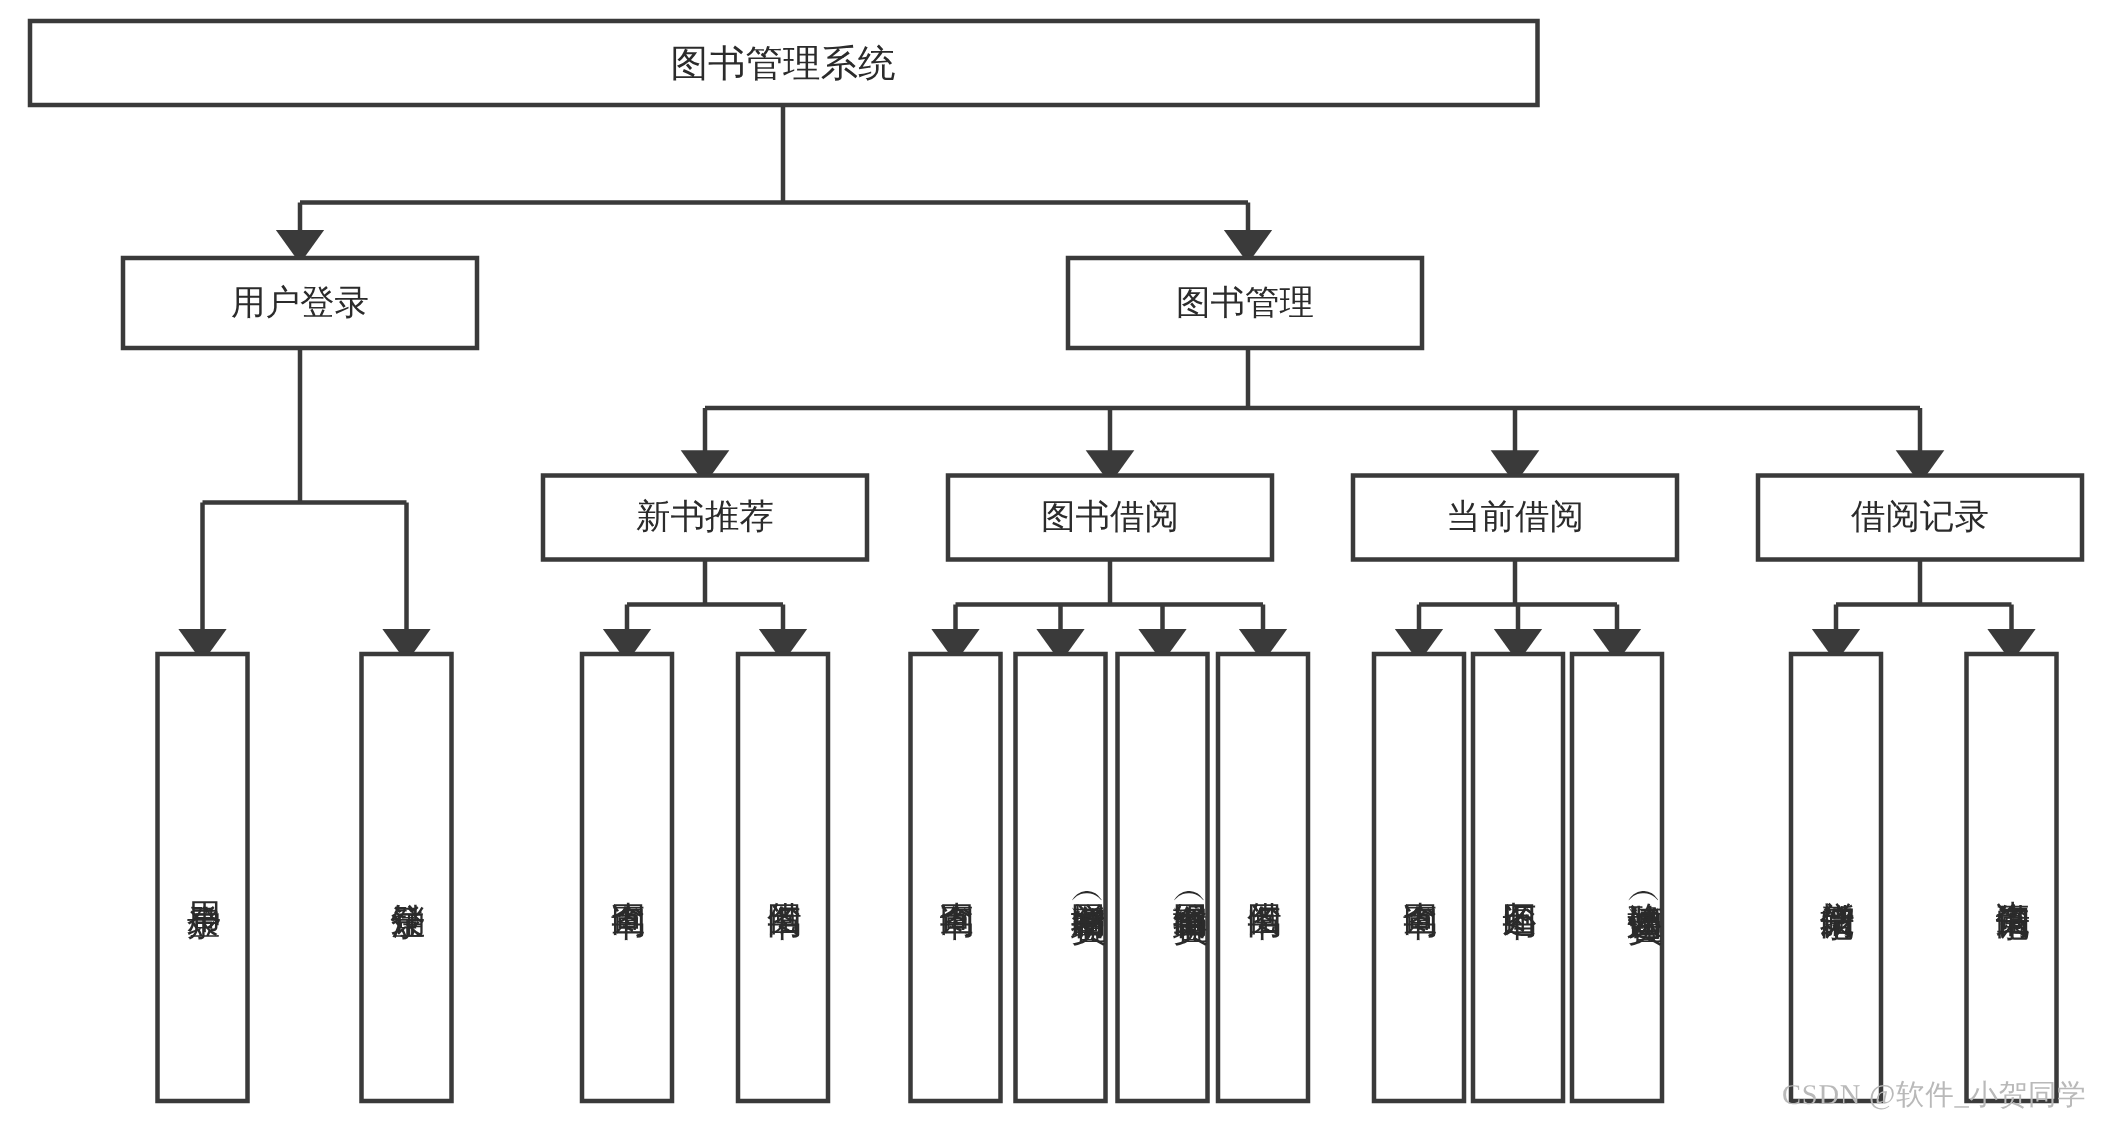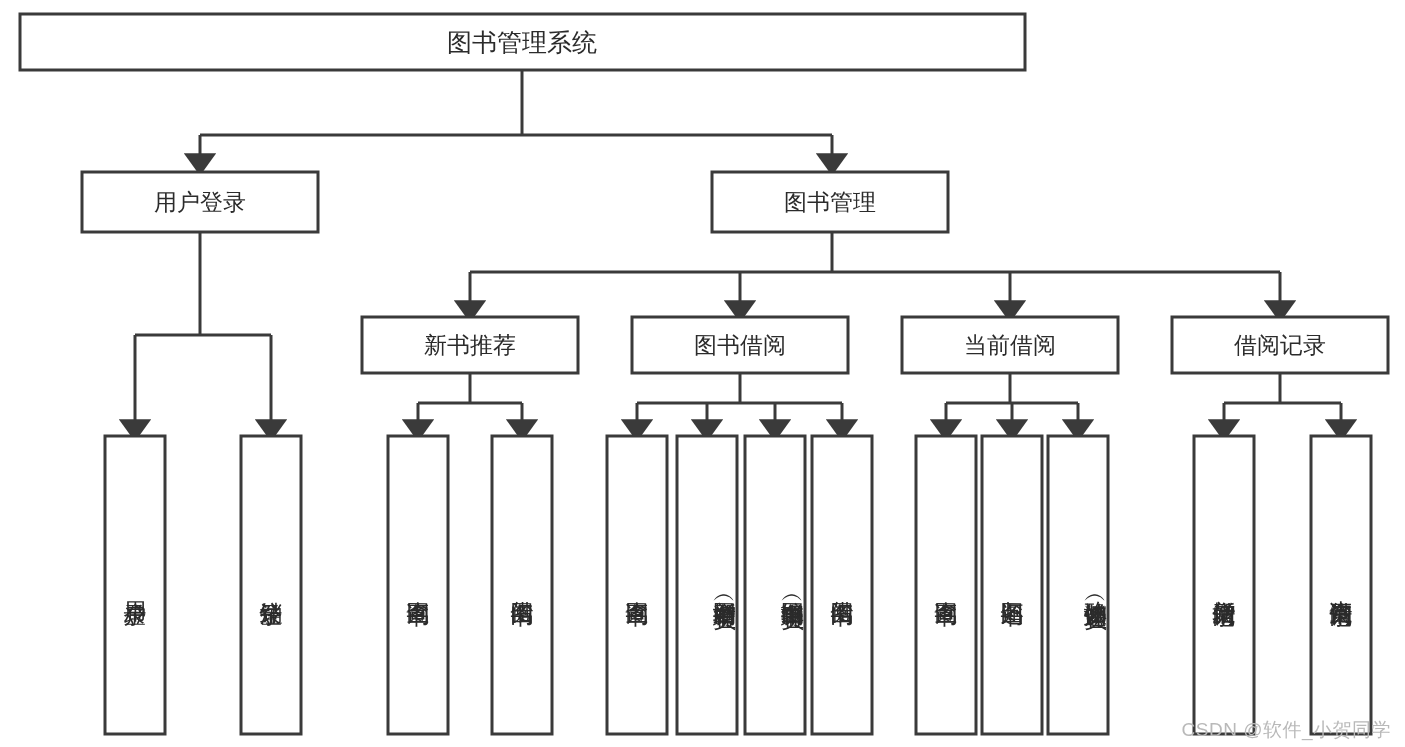--- a/index.html
+++ b/index.html
@@ -69,21 +69,21 @@
     text-align: center;
     pointer-events: none;
   }
   .vlabel.center {
     align-items: center;
   }
   .watermark {
     position: absolute;
     right: 14px;
     bottom: 4px;
-    font-family: Liberation Sans, sans-serif;
+    font-family: Liberation Serif, serif;
     font-size: 19px;
     color: #b9b9b9;
     white-space: nowrap;
     letter-spacing: 0.5px;
   }
 </style>
 </head>
 <body>
 
 <div id="diagram-root">

